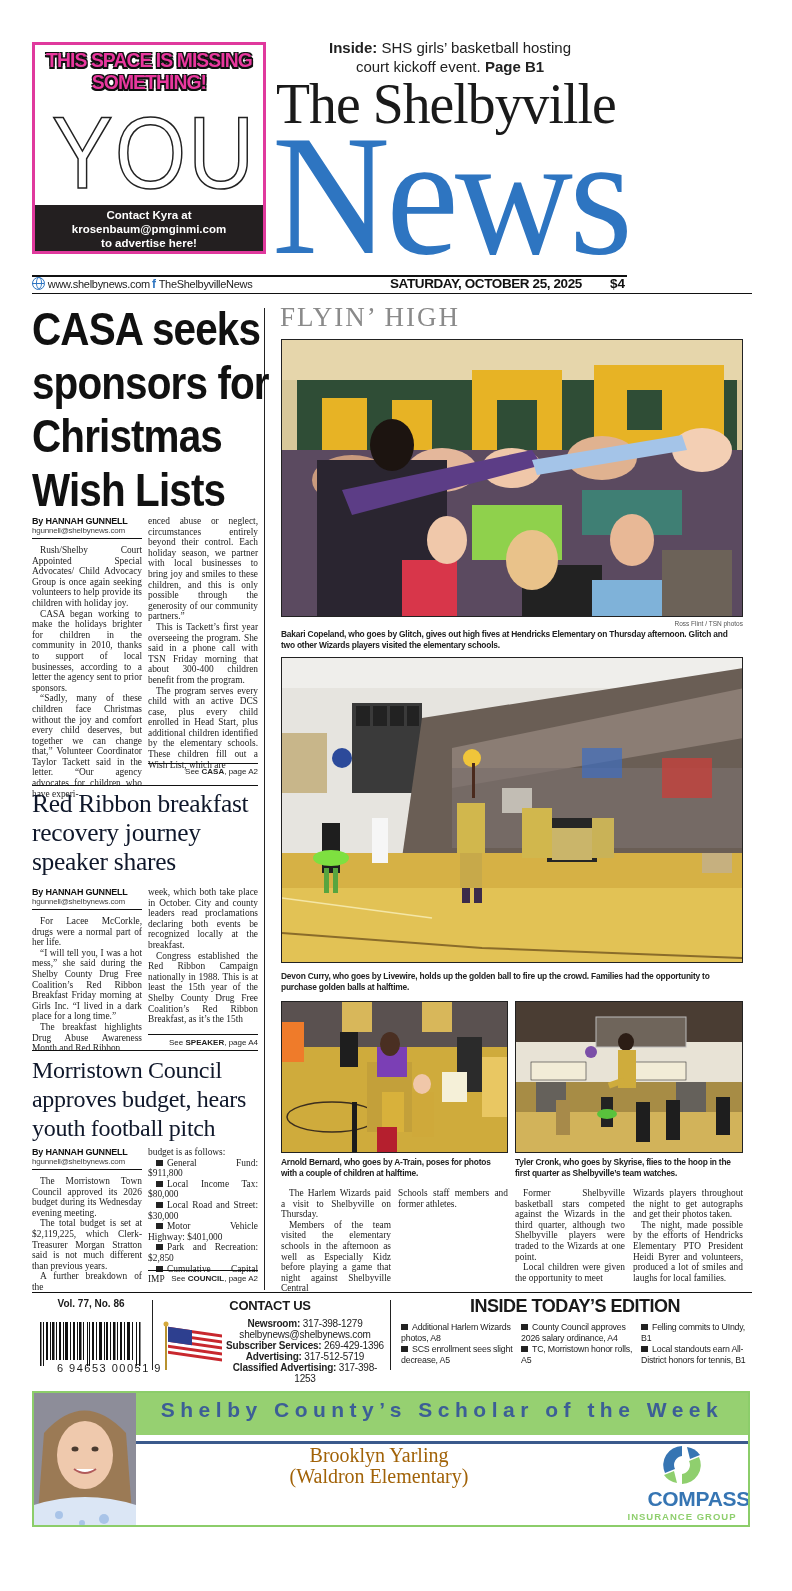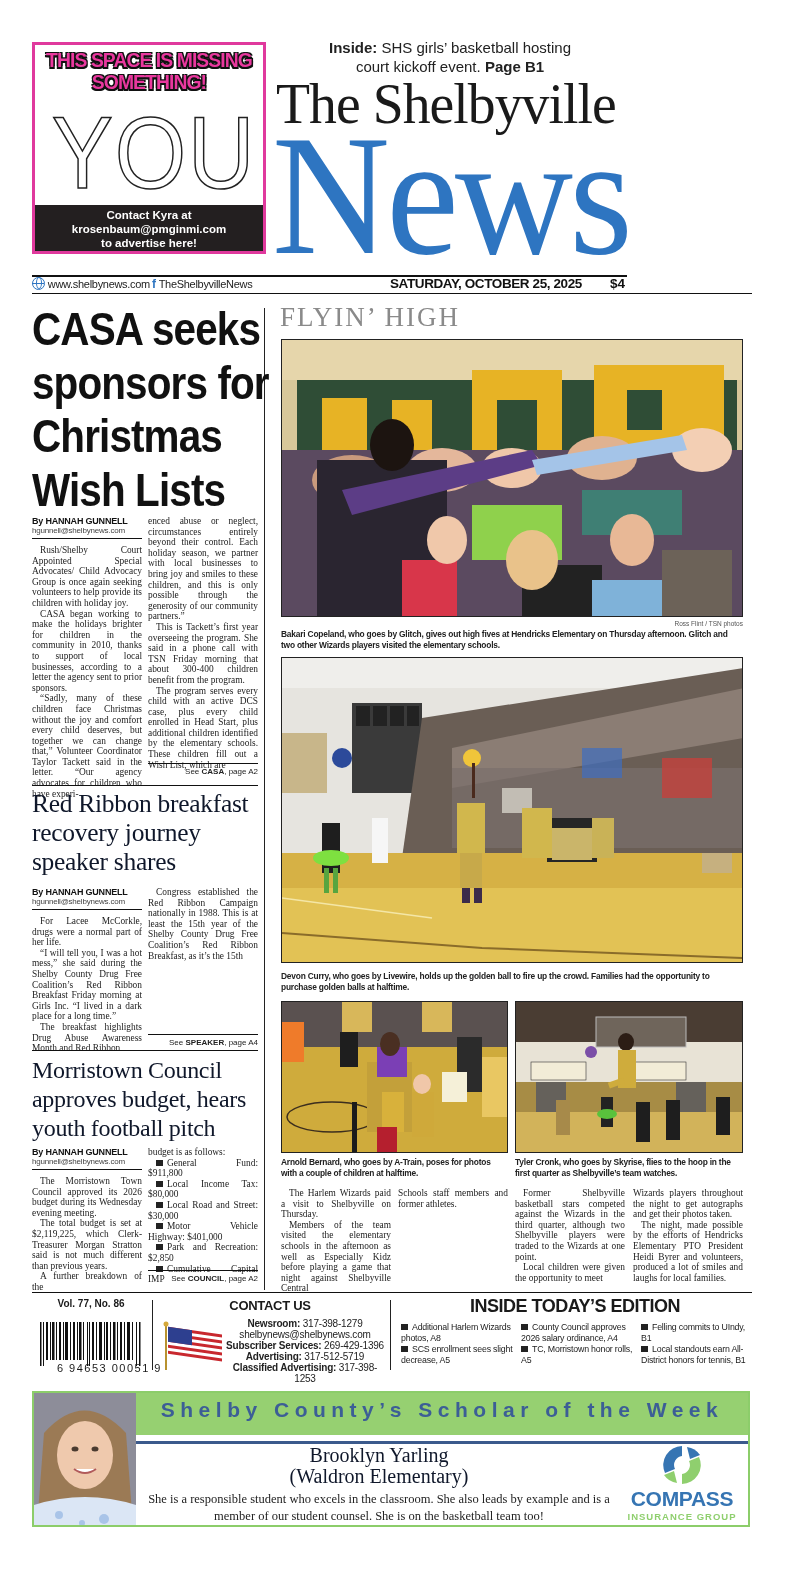--- a/index.html
+++ b/index.html
@@ -69,24 +69,24 @@
   #flag { left: 162px; top: 1320px; width: 64px; height: 50px; }
   #inside-title { left: 400px; top: 1296px; width: 350px; text-align: center; font-family: "Liberation Sans", sans-serif; font-weight: 700; font-size: 18px; letter-spacing: -0.5px; }
   .inside-col { font-family: "Liberation Sans", sans-serif; font-size: 8.8px; line-height: 11px; color: #222; letter-spacing: -0.2px; }
 
   
   #scholar-box { left: 32px; top: 1391px; width: 718px; height: 136px; border: 2px solid #8ccd6a; background: #fff; overflow: hidden; }
   #scholar-banner { position: absolute; left: 102px; top: 0; right: 0; height: 42px; background: #96d071; }
   #scholar-title { position: absolute; left: 0; right: 0; top: 5px; text-align: center; font-family: "Liberation Sans", sans-serif; font-weight: 700; font-size: 21px; color: #3c5e96; letter-spacing: 5.5px; }
   #scholar-blue-bar { position: absolute; left: 102px; right: 0; top: 48px; height: 3px; background: #3b5a8c; }
   #scholar-photo { position: absolute; left: 0; top: 0; width: 102px; height: 136px; background: linear-gradient(180deg, #9a9aa6 0%, #7f7f8d 60%, #d9e2f0 100%); overflow: hidden; }
-  #student-name { position: absolute; left: 110px; width: 470px; top: 52px; text-align: center; font-family: "Liberation Serif", serif; font-size: 20px; line-height: 21px; color: #0f172a; }
+  #student-name { position: absolute; left: 110px; width: 470px; top: 52px; text-align: center; font-family: "Liberation Serif", serif; font-size: 20px; line-height: 21px; color: #a16207; }
   #student-desc { position: absolute; left: 110px; width: 470px; top: 98px; text-align: center; font-family: "Liberation Serif", serif; font-size: 12.5px; line-height: 17px; color: #222; }
   #compass-logo { position: absolute; left: 580px; top: 50px; width: 136px; height: 84px; }
-  #compass-word { position: absolute; left: 0; right: 0; top: 44px; text-align: center; font-family: "Liberation Sans", sans-serif; font-weight: 700; font-size: 21px; color: #3675b3; letter-spacing: -0.3px; }
+  #compass-word { position: absolute; left: 0; right: 0; top: 44px; text-align: right; font-family: "Liberation Sans", sans-serif; font-weight: 700; font-size: 21px; color: #3675b3; letter-spacing: -0.3px; }
   #compass-sub { position: absolute; left: 0; right: 0; top: 68px; text-align: center; font-family: "Liberation Sans", sans-serif; font-weight: 700; font-size: 9.5px; color: #8fcf6e; letter-spacing: 1px; }
 </style>
 </head>
 <body>
 
 <div id="ad-box" class="abs">
   <div id="ad-headline">
     <div>THIS SPACE IS MISSING</div>
     <div>SOMETHING!</div>
   </div>
@@ -153,20 +153,21 @@
   <div class="byline">By HANNAH GUNNELL</div>
   <div class="byline-email">hgunnell@shelbynews.com</div>
   <div class="body-col">
     <p>For Lacee McCorkle, drugs were a normal part of her life.</p>
     <p>“I will tell you, I was a hot mess,” she said during the Shelby County Drug Free Coalition’s Red Ribbon Breakfast Friday morning at Girls Inc. “I lived in a dark place for a long time.”</p>
     <p>The breakfast highlights Drug Abuse Awareness Month and Red Ribbon</p>
   </div>
 </div>
 <div class="abs" style="left:148px; top:887px; width:110px;">
   <div class="body-col">
+    <p style="text-indent:0">week, which both take place in October. City and county leaders read proclamations declaring both events be recognized locally at the breakfast.</p>
     <p>Congress established the Red Ribbon Campaign nationally in 1988. This is at least the 15th year of the Shelby County Drug Free Coalition’s Red Ribbon Breakfast, as it’s the 15th</p>
   </div>
 </div>
 <div class="abs see-ref" style="left:148px; top:1034px; width:110px;">
   <span>See</span> <b>SPEAKER</b><span>, page A4</span>
 </div>
 <div class="abs story-rule" style="left:32px; top:1050px; width:226px;"></div>
 
 <div class="abs headline-serif" style="left:32px; top:1056px; font-size:24px; line-height:29px;">
   <div>Morristown Council</div>
@@ -437,21 +438,20 @@
     </svg>
   </div>
   <div id="scholar-banner">
     <div id="scholar-title">Shelby County’s Scholar of the Week</div>
   </div>
   <div id="scholar-blue-bar"></div>
   <div id="student-name">
     <div>Brooklyn Yarling</div>
     <div>(Waldron Elementary)</div>
   </div>
-  <div id="student-desc">She is a responsible student who excels in the classroom.  She also leads by example and is a member of our student counsel. She is on the basketball team too!</div>
   <div id="compass-logo">
     <svg style="position:absolute; left:45px; top:0;" width="46" height="44" viewBox="0 0 46 44">
       <path d="M23 3 A19 19 0 0 0 6 30 L16 26 A9 9 0 0 1 23 13 Z" fill="#3675b3"></path>
       <path d="M23 41 A19 19 0 0 0 40 14 L30 18 A9 9 0 0 1 23 31 Z" fill="#8fcf6e"></path>
       <path d="M28 4 A19 19 0 0 1 41 12 L31 16 Z" fill="#3675b3"></path>
       <path d="M18 40 A19 19 0 0 1 5 32 L15 28 Z" fill="#8fcf6e"></path>
     </svg>
     <div id="compass-word">COMPASS</div>
     <div id="compass-sub">INSURANCE GROUP</div>
   </div>

